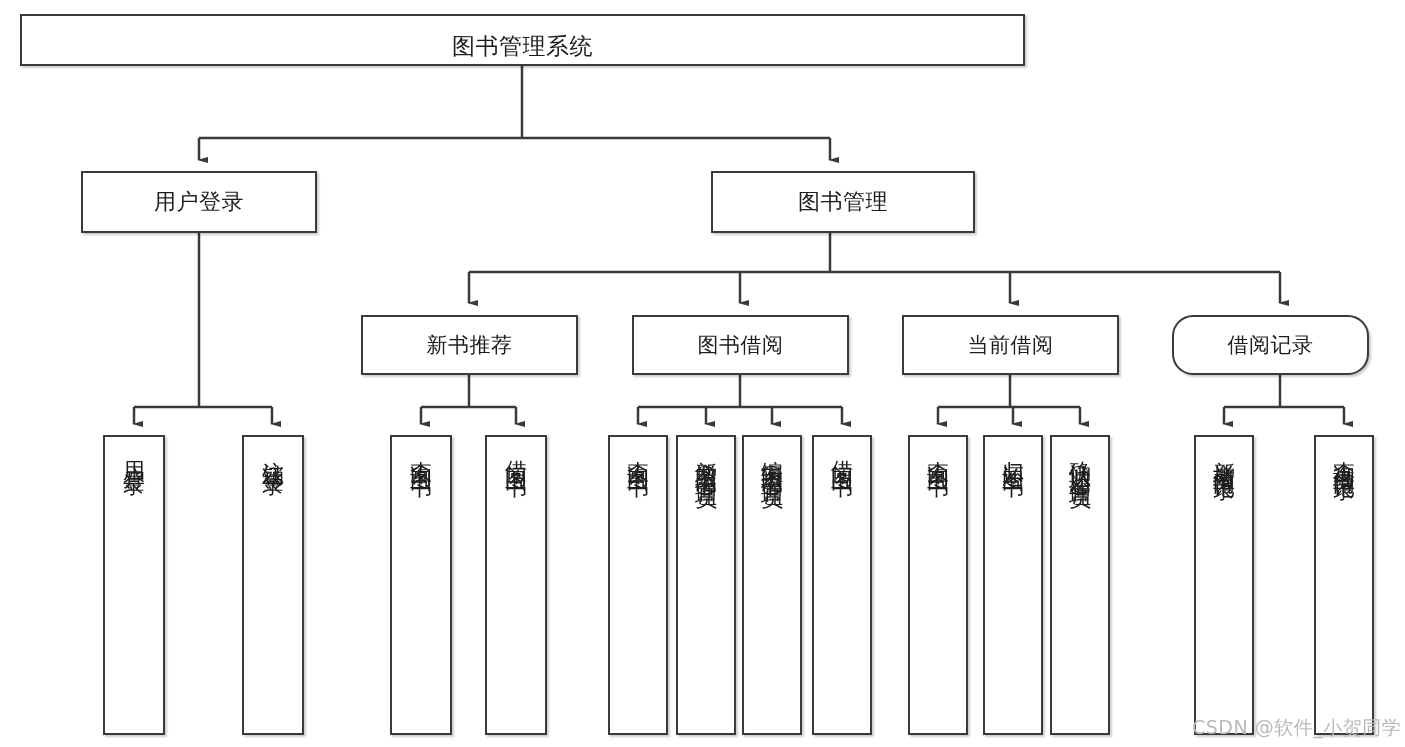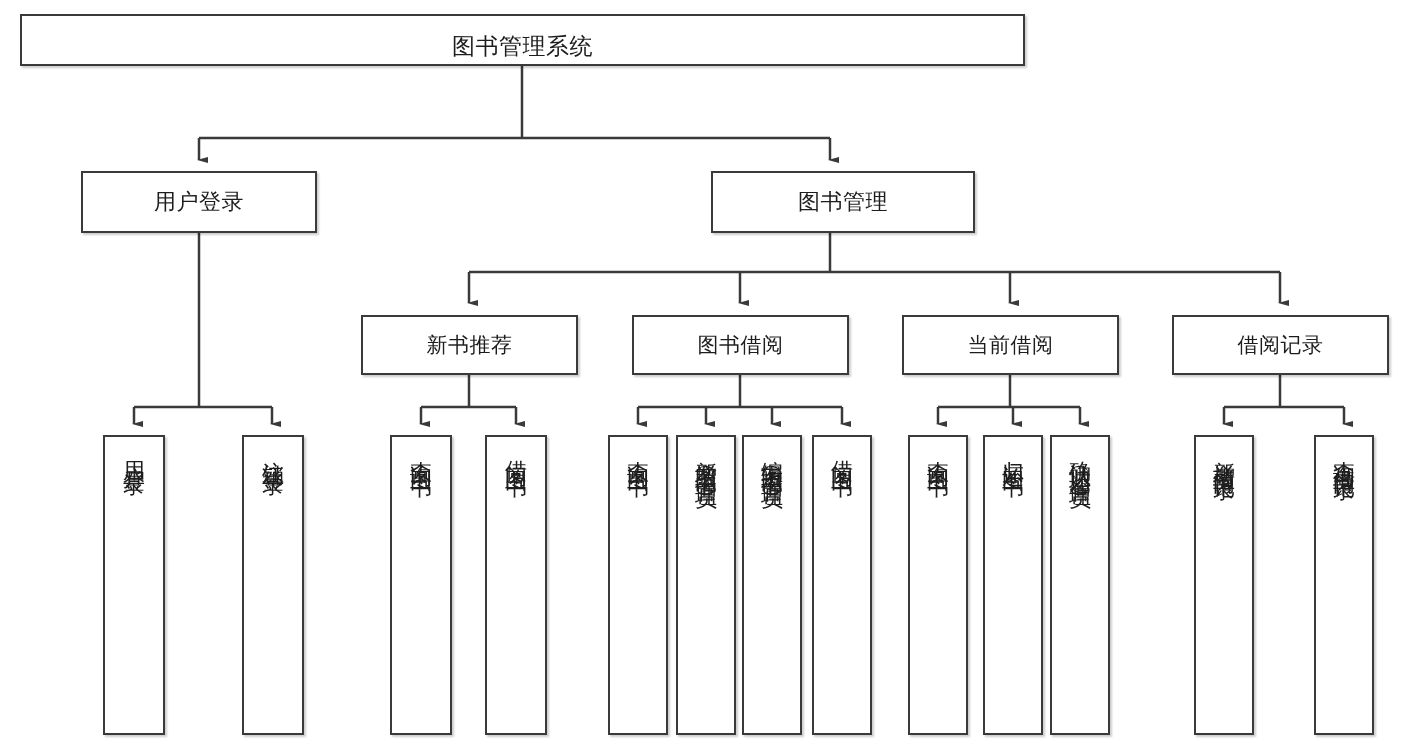--- a/index.html
+++ b/index.html
@@ -135,21 +135,21 @@
 
   <div class="node level-2" id="l2-0" style="left: 361px; top: 315px; width: 217px; height: 60px;">
     <span class="node-label">新书推荐</span>
   </div>
   <div class="node level-2" id="l2-1" style="left: 632px; top: 315px; width: 217px; height: 60px;">
     <span class="node-label">图书借阅</span>
   </div>
   <div class="node level-2" id="l2-2" style="left: 902px; top: 315px; width: 217px; height: 60px;">
     <span class="node-label">当前借阅</span>
   </div>
-  <div class="node level-2" id="l2-3" style="left: 1172px; top: 315px; width: 217px; height: 60px;">
+  <div class="node level-2" id="l2-3" style="left: 1172px; top: 315px; width: 197px; height: 60px; border-radius: 21px;">
     <span class="node-label">借阅记录</span>
   </div>
 
   <div class="node leaf" id="lf-0" style="left: 103px; top: 435px; width: 62px; height: 300px;">
     <span class="node-label">用户登录</span>
   </div>
   <div class="node leaf" id="lf-1" style="left: 242px; top: 435px; width: 62px; height: 300px;">
     <span class="node-label">注销登录</span>
   </div>
   <div class="node leaf" id="lf-2" style="left: 390px; top: 435px; width: 62px; height: 300px;">
@@ -179,14 +179,15 @@
   <div class="node leaf tall-text" id="lf-10" style="left: 1050px; top: 435px; width: 60px; height: 300px;">
     <span class="node-label">确认归还（管理员）</span>
   </div>
   <div class="node leaf tall-text" id="lf-11" style="left: 1194px; top: 435px; width: 60px; height: 300px;">
     <span class="node-label">新增借阅记录</span>
   </div>
   <div class="node leaf tall-text" id="lf-12" style="left: 1314px; top: 435px; width: 60px; height: 300px;">
     <span class="node-label">查询借阅记录</span>
   </div>
 
+  <div class="watermark" id="wm" style="left: 1192px; top: 715px;">CSDN @软件_小贺同学</div>
 
 </div>
 
 </body></html>

